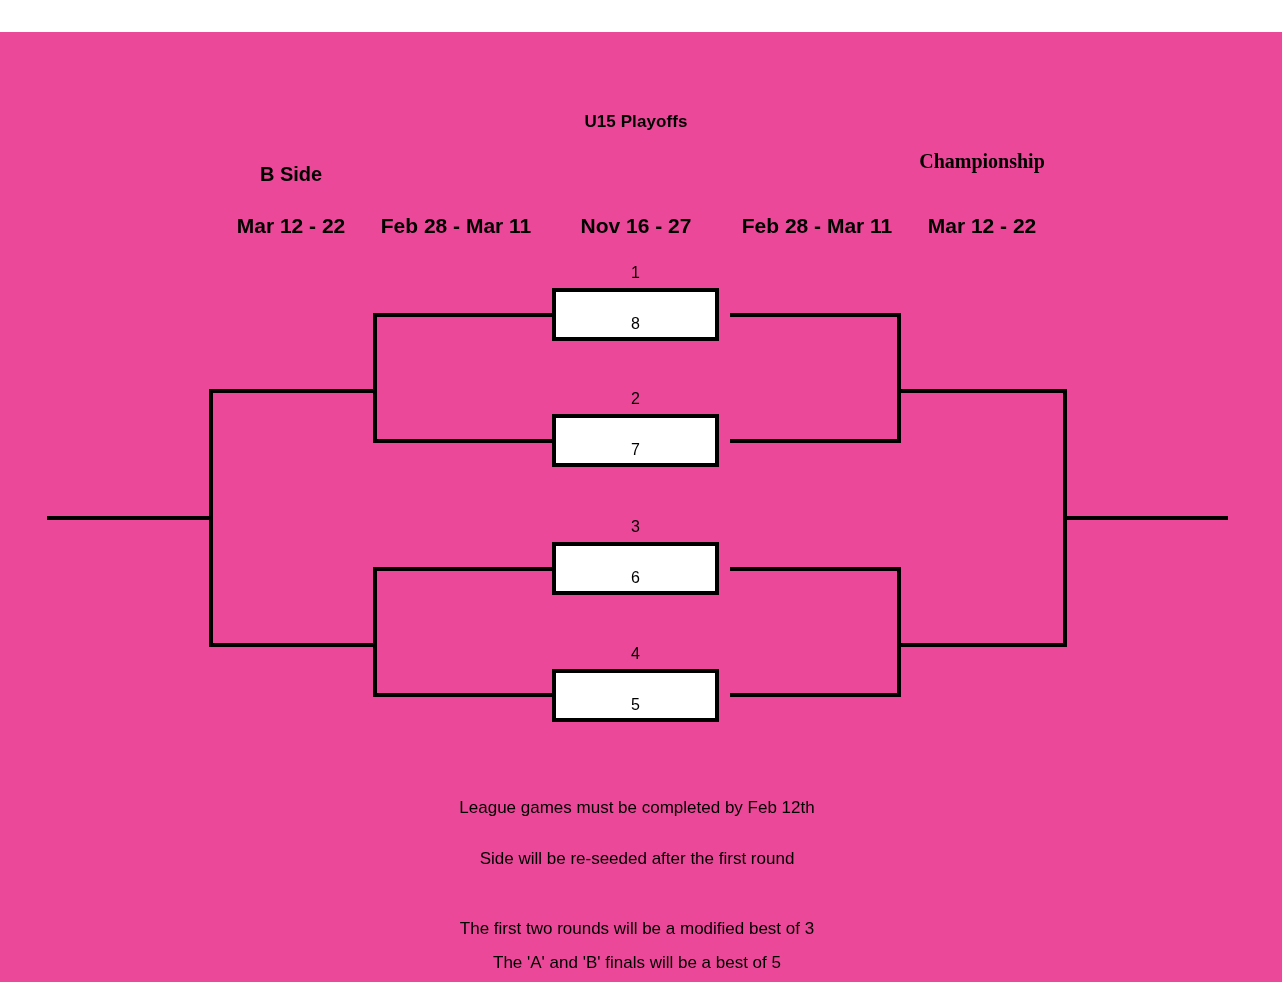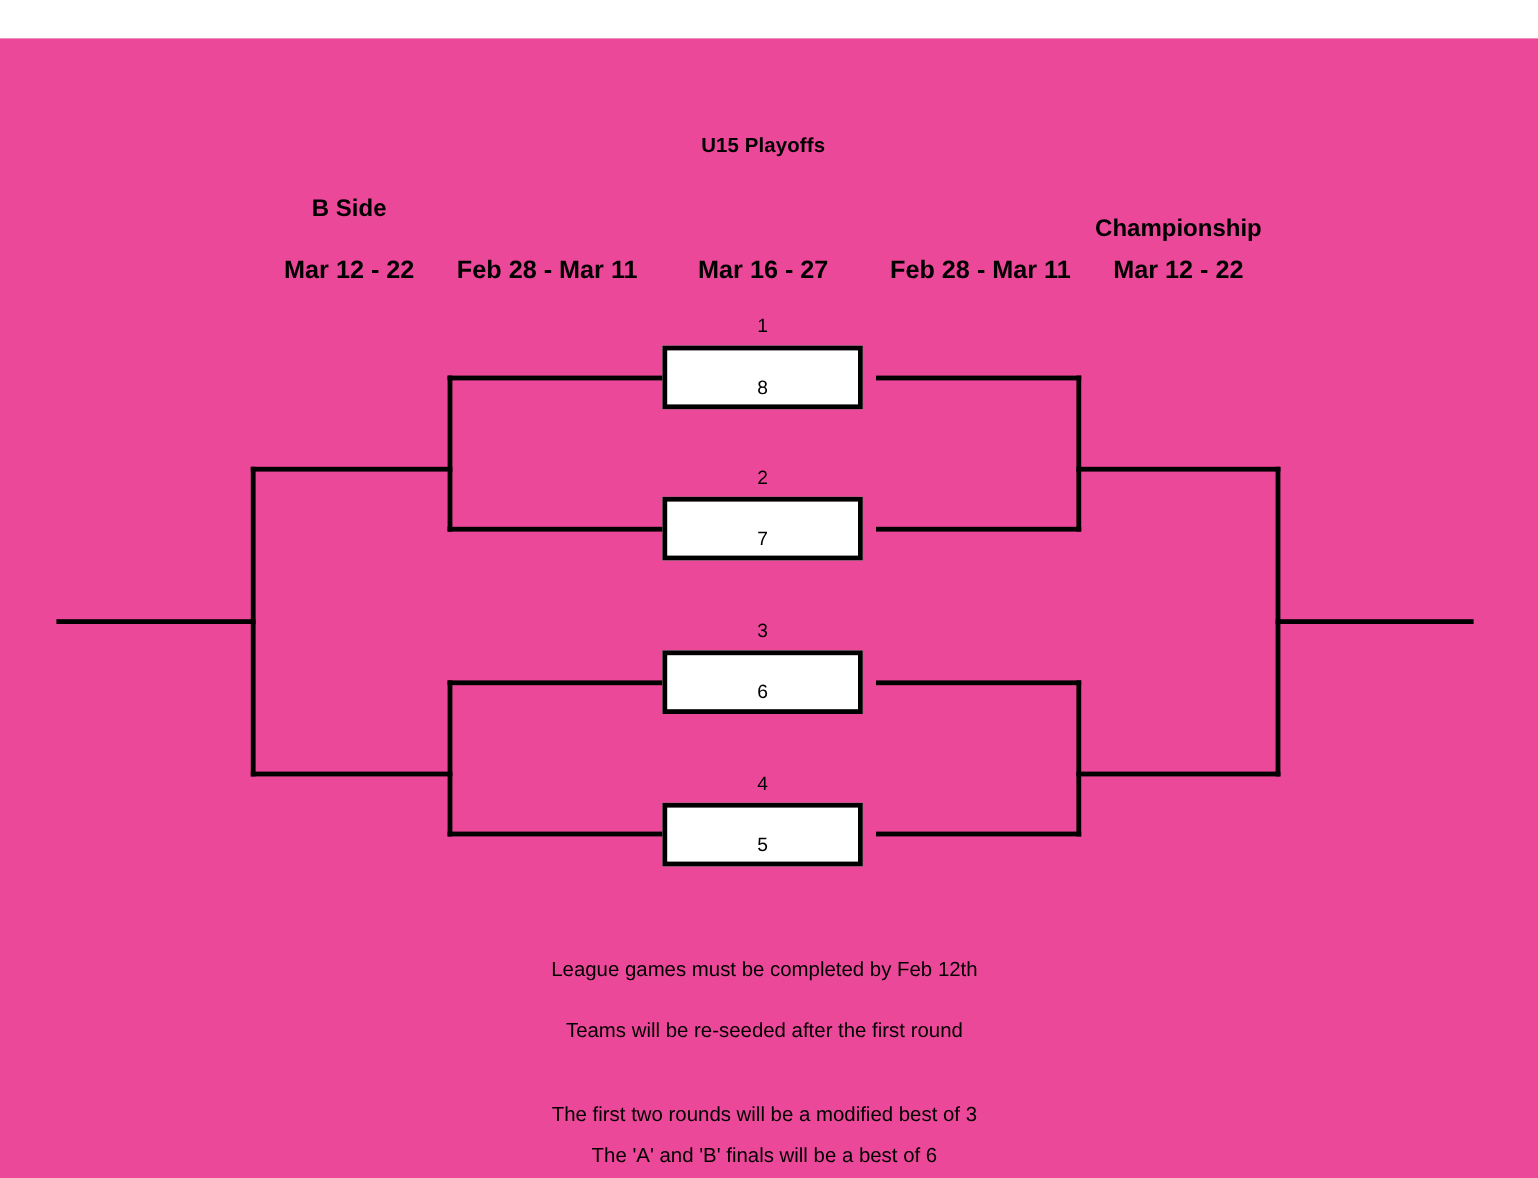--- a/index.html
+++ b/index.html
@@ -85,25 +85,25 @@
   }
 </style>
 </head>
 <body>
 
 <div id="page">
 
   <div class="txt title" style="left:636px; top:80px;">U15 Playoffs</div>
 
   <div class="txt side-label" style="left:291px; top:131px;">B Side</div>
-  <div class="txt side-label" style="left:982px; top:148px;">Championship</div>
+  <div class="txt side-label" style="left:982px; top:118px;font-family:Liberation Serif, serif;">Championship</div>
 
   <div class="txt date-label" style="left:291px; top:182px;">Mar 12 - 22</div>
   <div class="txt date-label" style="left:456px; top:182px;">Feb 28 - Mar 11</div>
-  <div class="txt date-label" style="left:636px; top:182px;">Mar 16 - 27</div>
+  <div class="txt date-label" style="left:636px; top:182px;">Nov 16 - 27</div>
   <div class="txt date-label" style="left:817px; top:182px;">Feb 28 - Mar 11</div>
   <div class="txt date-label" style="left:982px; top:182px;">Mar 12 - 22</div>
 
   <div>
 
     <div class="ln hln" style="left:373px; top:281px; width:181px;"></div>
 
     <div class="ln hln" style="left:373px; top:407px; width:181px;"></div>
 
     <div class="ln vln" style="left:373px; top:281px; height:130px;"></div>
@@ -147,17 +147,17 @@
     <div class="seed seed-top">3</div>
     <div class="seed seed-bottom">6</div>
   </div>
 
   <div class="match-box" style="left:552px; top:637px; width:167px; height:53px;">
     <div class="seed seed-top">4</div>
     <div class="seed seed-bottom">5</div>
   </div>
 
   <div class="txt note" style="left:637px; top:766px;">League games must be completed by Feb 12th</div>
-  <div class="txt note" style="left:637px; top:817px;">Teams will be re-seeded after the first round</div>
+  <div class="txt note" style="left:637px; top:817px;">Side will be re-seeded after the first round</div>
   <div class="txt note" style="left:637px; top:887px;">The first two rounds will be a modified best of 3</div>
-  <div class="txt note" style="left:637px; top:921px;">The 'A' and 'B' finals will be a best of 6</div>
+  <div class="txt note" style="left:637px; top:921px;">The 'A' and 'B' finals will be a best of 5</div>
 
 </div>
 
 </body></html>

